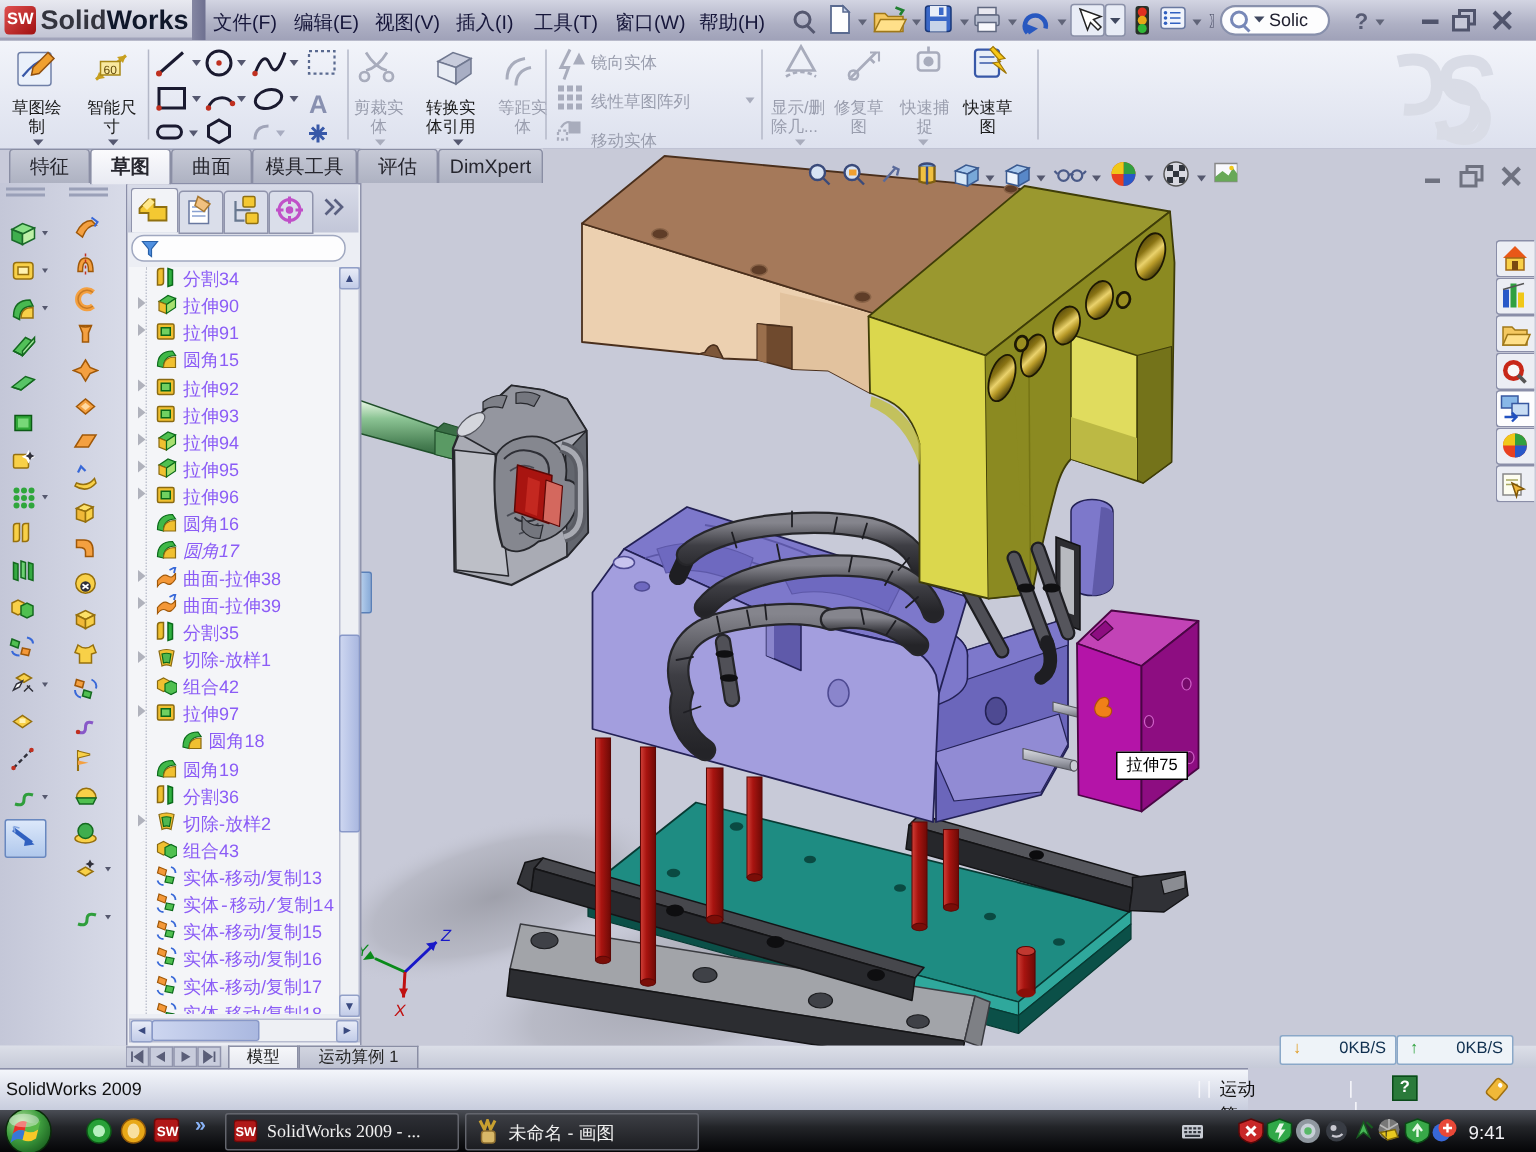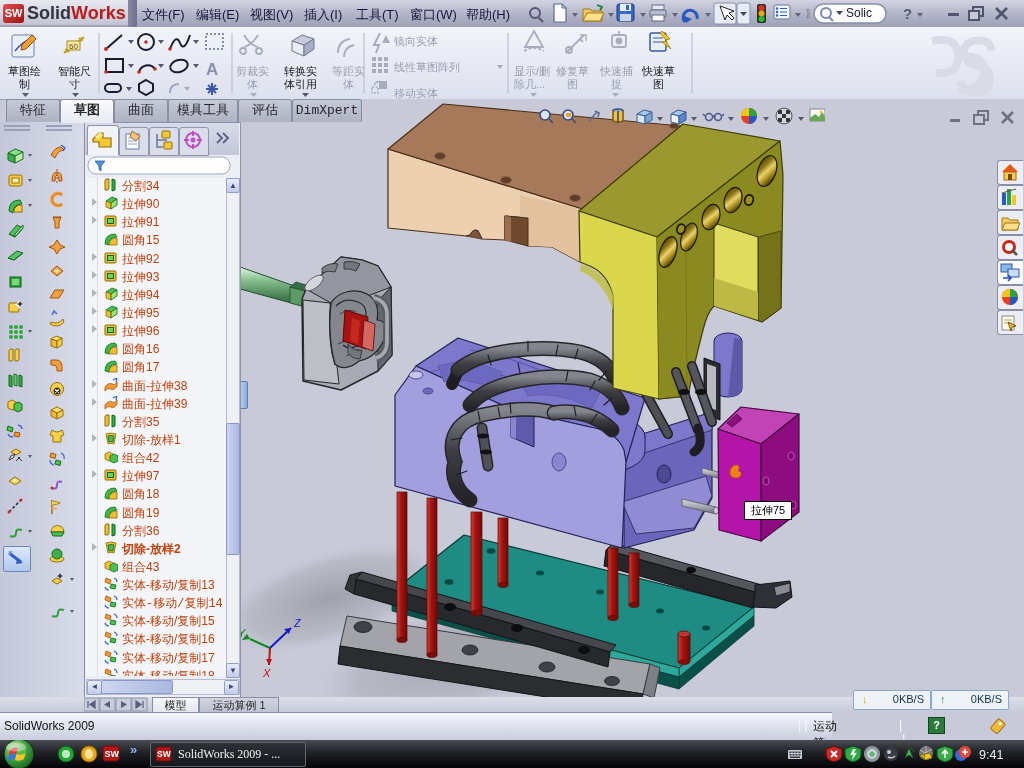--- a/index.html
+++ b/index.html
@@ -3,37 +3,37 @@
 <meta charset="utf-8">
 <style>
 html,body{margin:0;padding:0;}
 body{width:1024px;height:768px;overflow:hidden;font-family:"Liberation Sans",sans-serif;position:relative;background:#c8cada;}
 .abs{position:absolute;}
 
 #titlebar{left:0;top:0;width:1024px;height:27px;background:linear-gradient(#d2d4e2,#aeb0c4 60%,#9fa1b8);border-bottom:2px solid #4a4c6e;}
 #logoarea{left:0;top:0;width:128px;height:25px;background:linear-gradient(#e8e9f0,#c2c4d4);}
 #swcube{left:3px;top:4px;width:21px;height:19px;background:linear-gradient(135deg,#e05050,#a01010);border-radius:3px;color:#fff;font-weight:bold;font-size:11px;text-align:center;line-height:19px;letter-spacing:0;}
 #swtext{left:27px;top:3px;font-size:18px;font-weight:bold;color:#33343e;letter-spacing:0;}
-#swtext .w{color:#b91c1c;}
+#swtext .w{color:#0f172a;}
 #logosep{left:128px;top:0;width:9px;height:27px;background:linear-gradient(90deg,#8587a2,#6e7090);}
 .menu{top:6px;font-size:13px;color:#16163a;}
 
 #cmdbar{left:0;top:27px;width:1024px;height:72px;background:linear-gradient(#f2f4fa,#dde1ee);border-bottom:1px solid #9aa0b8;}
 
-#tabrow{left:0;top:99px;width:949px;height:23px;font-family:Liberation Mono, monospace;}
+#tabrow{left:0;top:99px;width:949px;height:23px;}
 .cmtab{position:absolute;top:0;height:22px;background:linear-gradient(#c6c9d6,#aeb2c2);border:1px solid #8a8ea4;border-bottom:none;border-radius:3px 3px 0 0;font-size:13px;color:#26262e;text-align:center;line-height:21px;}
 .cmtab.act{background:linear-gradient(#fbfbfd,#e8eaf2);height:23px;z-index:3;font-weight:bold;}
 
 #leftbars{left:0;top:122px;width:84px;height:575px;background:linear-gradient(90deg,#c4c7d8,#d8dbe8);}
 .ldd{position:absolute;width:5px;height:3px;}
 .ldd:before{content:"";position:absolute;border-left:2.5px solid transparent;border-right:2.5px solid transparent;border-top:3.5px solid #55586e;}
 
 #treepanel{left:84px;top:122px;width:156px;height:575px;background:#eceef4;border:1px solid #8a8ea8;}
 #treelist{position:absolute;left:1px;top:55px;width:140px;height:498px;background:#f4f5f8;overflow:hidden;}
-.trow{position:absolute;left:0;width:150px;height:18px;font-size:12px;color:#c2410c;}
+.trow{position:absolute;left:0;width:150px;height:18px;font-size:12px;color:#8b5cf6;}
 .trow .txt{position:absolute;left:36px;top:2px;white-space:nowrap;}
 .trow .exp{position:absolute;left:6px;top:4px;width:0;height:0;border-top:4px solid transparent;border-bottom:4px solid transparent;border-left:5px solid #b0b2bc;}
 .ticon{position:absolute;left:18px;top:2px;width:14px;height:14px;}
 
 .sb{position:absolute;background:#eef0f4;border:1px solid #b8bcd0;}
 .sbthumb{position:absolute;background:linear-gradient(90deg,#cdd6f0,#aab8e0);border:1px solid #8898c8;border-radius:2px;}
 .sbbtn{position:absolute;background:linear-gradient(#e8ecf8,#c2cce8);border:1px solid #92a0c8;border-radius:2px;font-size:8px;color:#3a4a80;text-align:center;}
 
 #viewport{left:240px;top:99px;width:784px;height:598px;background:#c8cad8;overflow:hidden;z-index:1;}
 #vpgap{left:240px;top:99px;width:122px;height:23px;background:linear-gradient(#d5d8e4,#c2c6d6);z-index:2;}
@@ -640,21 +640,21 @@
         </svg>
         <span class="txt">拉伸96</span>
       </div>
 <div class="trow" style="top:161px;">
         <svg class="ticon" width="14" height="14">
           <path d="M1,12 q0,-10 10,-10 l2,3 q-8,0 -8,8 z" fill="#40b848" stroke="#0a6a1a" stroke-width="0.8"></path>
           <path d="M5,13 q0,-7 8,-7 l0,7 z" fill="#f0c030" stroke="#8a6a10" stroke-width="0.8"></path>
         </svg>
         <span class="txt">圆角16</span>
       </div>
-<div class="trow" style="top:179px;">
+<div class="trow" style="top:179px;font-style:italic;">
         <svg class="ticon" width="14" height="14">
           <path d="M1,12 q0,-10 10,-10 l2,3 q-8,0 -8,8 z" fill="#40b848" stroke="#0a6a1a" stroke-width="0.8"></path>
           <path d="M5,13 q0,-7 8,-7 l0,7 z" fill="#f0c030" stroke="#8a6a10" stroke-width="0.8"></path>
         </svg>
         <span class="txt">圆角17</span>
       </div>
 <div class="trow" style="top:198px;">
         <span class="exp"></span>
         <svg class="ticon" width="14" height="14">
           <path d="M1,9 q4,-5 7,-3 q3,2 5,-2 l0,4 q-3,5 -6,3 q-3,-2 -6,2 z" fill="#f49838" stroke="#a05808" stroke-width="0.8"></path>
@@ -693,42 +693,42 @@
         <span class="txt">组合42</span>
       </div>
 <div class="trow" style="top:288px;">
         <span class="exp"></span>
         <svg class="ticon" width="14" height="14">
           <rect x="1" y="2" width="11" height="10" rx="1" fill="#f0c030" stroke="#8a6a10" stroke-width="1"></rect>
           <rect x="3.5" y="4.5" width="6" height="5" fill="#70d060" stroke="#0a6a1a" stroke-width="1"></rect>
         </svg>
         <span class="txt">拉伸97</span>
       </div>
-<div class="trow" style="top:306px;">
+<div class="trow" style="top:306px;margin-left:17px;">
         <svg class="ticon" width="14" height="14">
           <path d="M1,12 q0,-10 10,-10 l2,3 q-8,0 -8,8 z" fill="#40b848" stroke="#0a6a1a" stroke-width="0.8"></path>
           <path d="M5,13 q0,-7 8,-7 l0,7 z" fill="#f0c030" stroke="#8a6a10" stroke-width="0.8"></path>
         </svg>
         <span class="txt">圆角18</span>
       </div>
 <div class="trow" style="top:325px;">
         <svg class="ticon" width="14" height="14">
           <path d="M1,12 q0,-10 10,-10 l2,3 q-8,0 -8,8 z" fill="#40b848" stroke="#0a6a1a" stroke-width="0.8"></path>
           <path d="M5,13 q0,-7 8,-7 l0,7 z" fill="#f0c030" stroke="#8a6a10" stroke-width="0.8"></path>
         </svg>
         <span class="txt">圆角19</span>
       </div>
 <div class="trow" style="top:343px;">
         <svg class="ticon" width="14" height="14">
           <path d="M1,3 q0,-2 2,-2 l2,0 0,9 q0,2 -2,2 l-2,0 z" fill="#f0c030" stroke="#8a6a10" stroke-width="1"></path>
           <path d="M8,1 l3,1 0,10 -3,1 z" fill="#30b040" stroke="#0a6a1a" stroke-width="1"></path>
         </svg>
         <span class="txt">分割36</span>
       </div>
-<div class="trow" style="top:361px;font-weight:bold;">
+<div class="trow" style="top:361px;">
         <span class="exp"></span>
         <svg class="ticon" width="14" height="14">
           <path d="M2,2 q5,-2 10,0 l-2,10 q-3,-1.5 -6,0 z" fill="#f0c030" stroke="#8a6a10" stroke-width="0.8"></path>
           <path d="M4,4 q3,-1 6,0 l-1,6 q-2,-0.8 -4,0 z" fill="#50b850" stroke="#0a6a1a" stroke-width="0.8"></path>
         </svg>
         <span class="txt">切除-放样2</span>
       </div>
 <div class="trow" style="top:379px;">
         <svg class="ticon" width="14" height="14">
           <path d="M1,4 l4,-2 4,2 0,5 -4,2 -4,-2 z" fill="#f0c030" stroke="#8a6a10" stroke-width="0.8"></path>
@@ -1308,13 +1308,20 @@
       </g>
     <text x="979" y="19" font-size="12.5" fill="#f0f0f4">9:41</text>
   </svg>
   <div class="tbtn" style="left:150px;width:154px;background:linear-gradient(#2e3036,#17181c);">
     <svg width="17" height="16" style="position:absolute;left:5px;top:3px;">
         <rect x="0" y="1" width="15" height="14" rx="2" fill="#b01818" stroke="#700808"></rect>
         <text x="1" y="11" font-size="8.5" font-weight="bold" fill="#fff">SW</text>
       </svg>
     <span style="position:absolute;left:27px;top:4px;font-family:Liberation Serif, serif;">SolidWorks 2009 - ...</span>
   </div>
+  <div class="tbtn" style="left:310px;width:154px;">
+    <svg width="17" height="17" style="position:absolute;left:6px;top:3px;">
+        <path d="M3,1 l3,6 2,-6 2,6 3,-6" stroke="#c8a030" fill="none" stroke-width="2"></path>
+        <rect x="4" y="8" width="9" height="8" rx="2" fill="#d8b868" stroke="#907030"></rect>
+      </svg>
+    <span style="position:absolute;left:28px;top:4px;">未命名 - 画图</span>
+  </div>
 </div>
 
 </body></html>

